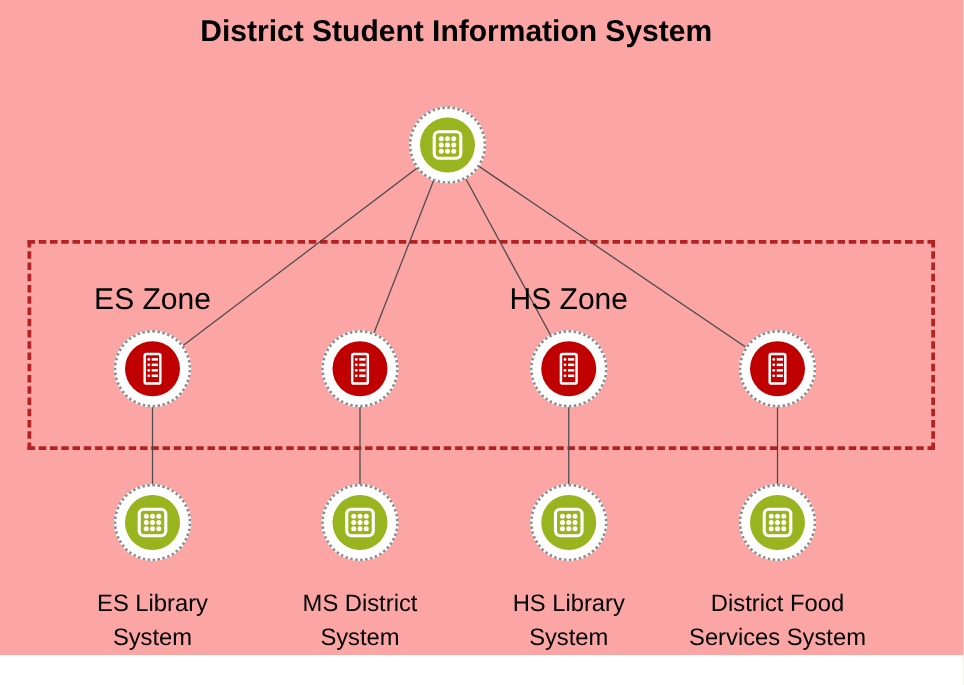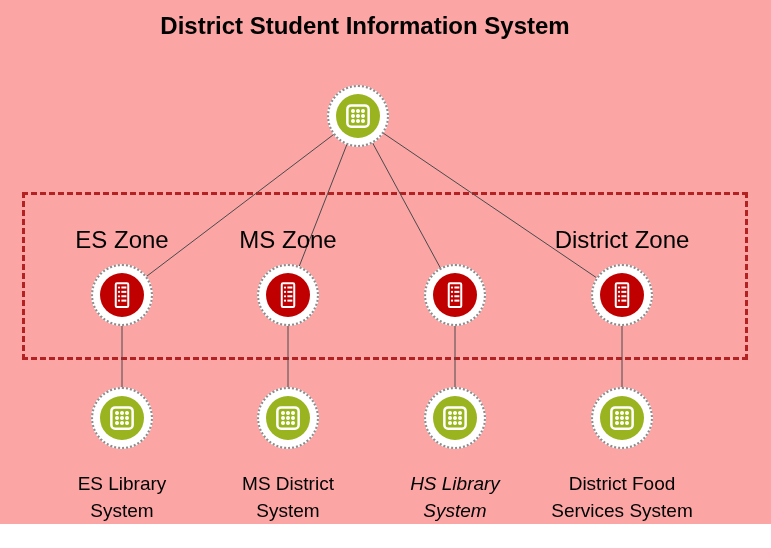--- a/index.html
+++ b/index.html
@@ -73,22 +73,21 @@
           <circle cx="12" cy="12" r="1.6" fill="#fff"></circle>
           <circle cx="16" cy="12" r="1.6" fill="#fff"></circle>
         <circle cx="8" cy="16" r="1.6" fill="#fff"></circle>
           <circle cx="12" cy="16" r="1.6" fill="#fff"></circle>
           <circle cx="16" cy="16" r="1.6" fill="#fff"></circle>
       </svg>
     </div>
   </div>
 
   <div class="zone-label" style="left:42px;">ES Zone</div>
-  <div class="zone-label" style="left:208px;">MS Zone</div>
-  <div class="zone-label" style="left:542px;">District Zone</div>
+  <div class="zone-label" style="left:375px;">HS Zone</div>
 
   <div class="node" style="left:91px; top:264px;">
     <div class="fill red">
       <svg viewBox="0 0 24 24" width="30" height="30" aria-hidden="true">
         <rect x="7" y="2.5" width="10" height="19" rx="1" fill="none" stroke="#fff" stroke-width="1.6"></rect>
         <circle cx="9.6" cy="6" r="0.9" fill="#fff"></circle>
           <rect x="11.5" y="5.2" width="4" height="1.6" fill="#fff"></rect>
         <circle cx="9.6" cy="9.5" r="0.9" fill="#fff"></circle>
           <rect x="11.5" y="8.7" width="4" height="1.6" fill="#fff"></rect>
         <circle cx="9.6" cy="13" r="0.9" fill="#fff"></circle>
@@ -204,16 +203,16 @@
           <circle cx="16" cy="12" r="1.6" fill="#fff"></circle>
         <circle cx="8" cy="16" r="1.6" fill="#fff"></circle>
           <circle cx="12" cy="16" r="1.6" fill="#fff"></circle>
           <circle cx="16" cy="16" r="1.6" fill="#fff"></circle>
       </svg>
     </div>
   </div>
 
   <div class="system-label" style="left:52px;">ES Library System</div>
   <div class="system-label" style="left:218px;">MS District System</div>
-  <div class="system-label" style="left:385px;font-style:italic;">HS Library System</div>
+  <div class="system-label" style="left:385px;">HS Library System</div>
   <div class="system-label" style="left:552px; width:170px; margin-left:-15px;text-align:center;">District Food Services System</div>
 
 </div>
 
 </body></html>

